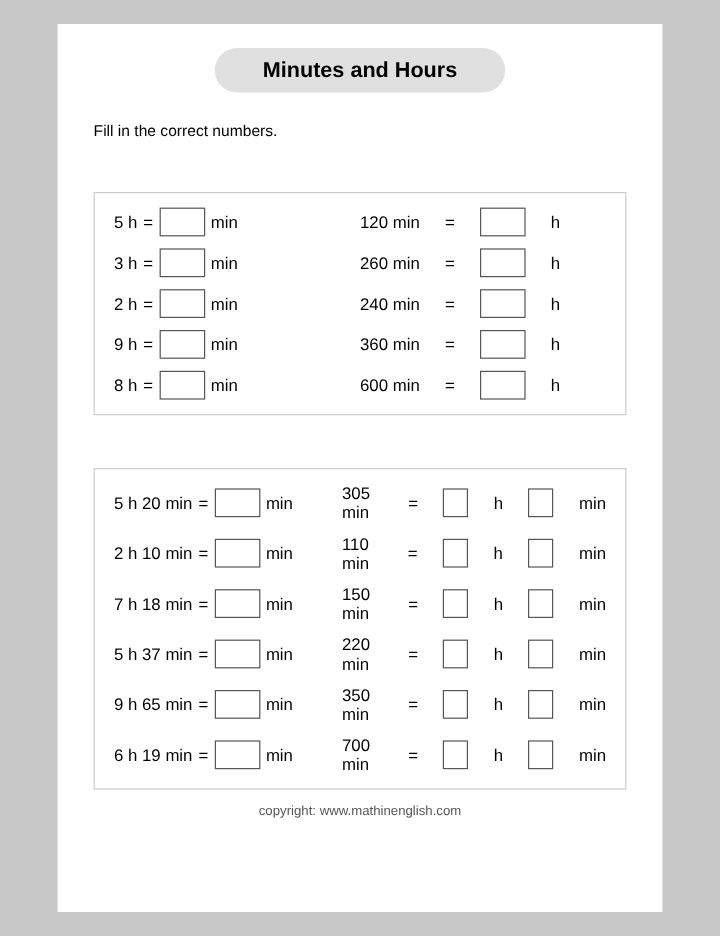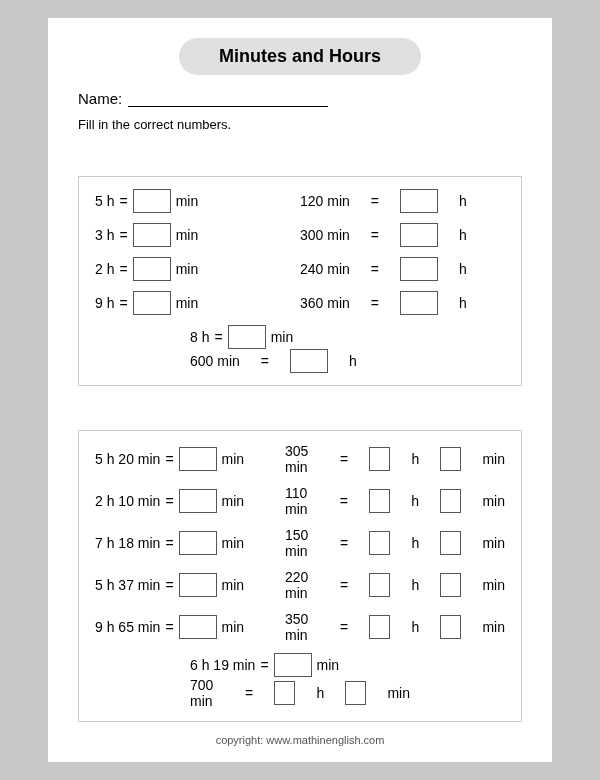--- a/index.html
+++ b/index.html
@@ -65,21 +65,20 @@
       margin-top: 44px;
     }
     .section-row {
       display: flex;
       justify-content: space-between;
       align-items: center;
       margin-bottom: 10px;
     }
     .section-row:last-child {
       margin-bottom: 0;
-      flex-direction: column;
     }
     .answer-box {
       border: 1.5px solid #555;
       width: 38px;
       height: 24px;
       display: inline-block;
       background: white;
     }
     .answer-box-sm {
       border: 1.5px solid #555;
@@ -112,24 +111,20 @@
   </style>
 </head>
 <body>
 
 <div class="page">
   <div class="title-container">
     <div class="title-pill">Minutes and Hours</div>
   </div>
 
   <div class="name-class-row">
-    <div class="name-field">
-      <span>Name:</span>
-      <div class="name-line"></div>
-    </div>
   </div>
 
   <div class="instruction">Fill in the correct numbers.</div>
 
   <div class="section">
 
     <div class="section-row">
       <div class="eq-left">
         <span class="label">5 h</span>
         <span class="label">=</span>
@@ -145,21 +140,21 @@
     </div>
 
     <div class="section-row">
       <div class="eq-left">
         <span class="label">3 h</span>
         <span class="label">=</span>
         <div class="answer-box"></div>
         <span class="label">min</span>
       </div>
       <div class="eq-right">
-        <span class="label">300 min</span>
+        <span class="label">260 min</span>
         <span class="label">=</span>
         <div class="answer-box"></div>
         <span class="label">h</span>
       </div>
     </div>
 
     <div class="section-row">
       <div class="eq-left">
         <span class="label">2 h</span>
         <span class="label">=</span>

